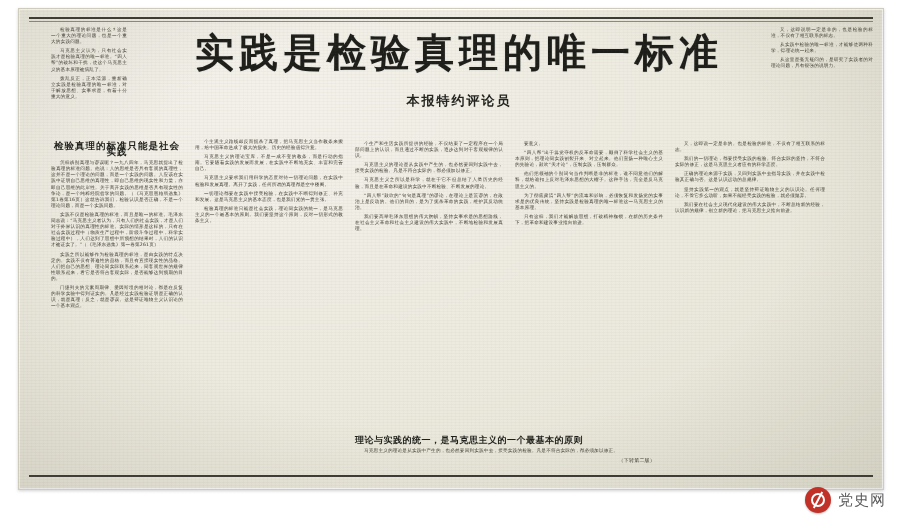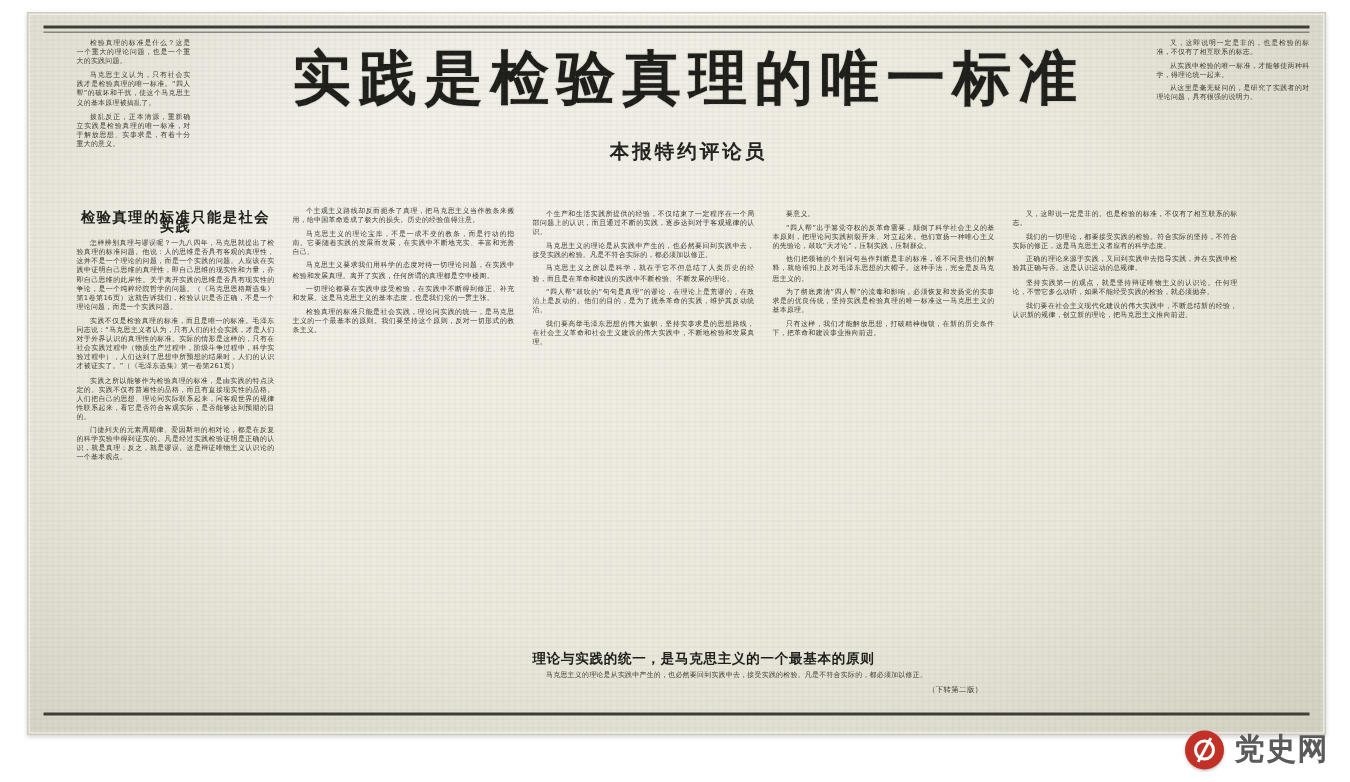--- a/index.html
+++ b/index.html
@@ -163,22 +163,22 @@
   }
   #wm-logo::after {
     content: "";
     position: absolute;
     left: 12px; top: 4px;
     width: 2px; height: 18px;
     background: #ffffff;
     transform: rotate(28deg);
   }
   #wm-text {
-    font-size: 20px;
-    font-weight: bold;
+    font-size: 15px;
+    font-weight: normal;
     color: #5a5a5a;
     letter-spacing: 1px;
   }
 </style>
 </head>
 <body>
 
 <div id="page">
 
   <div id="newspaper">

